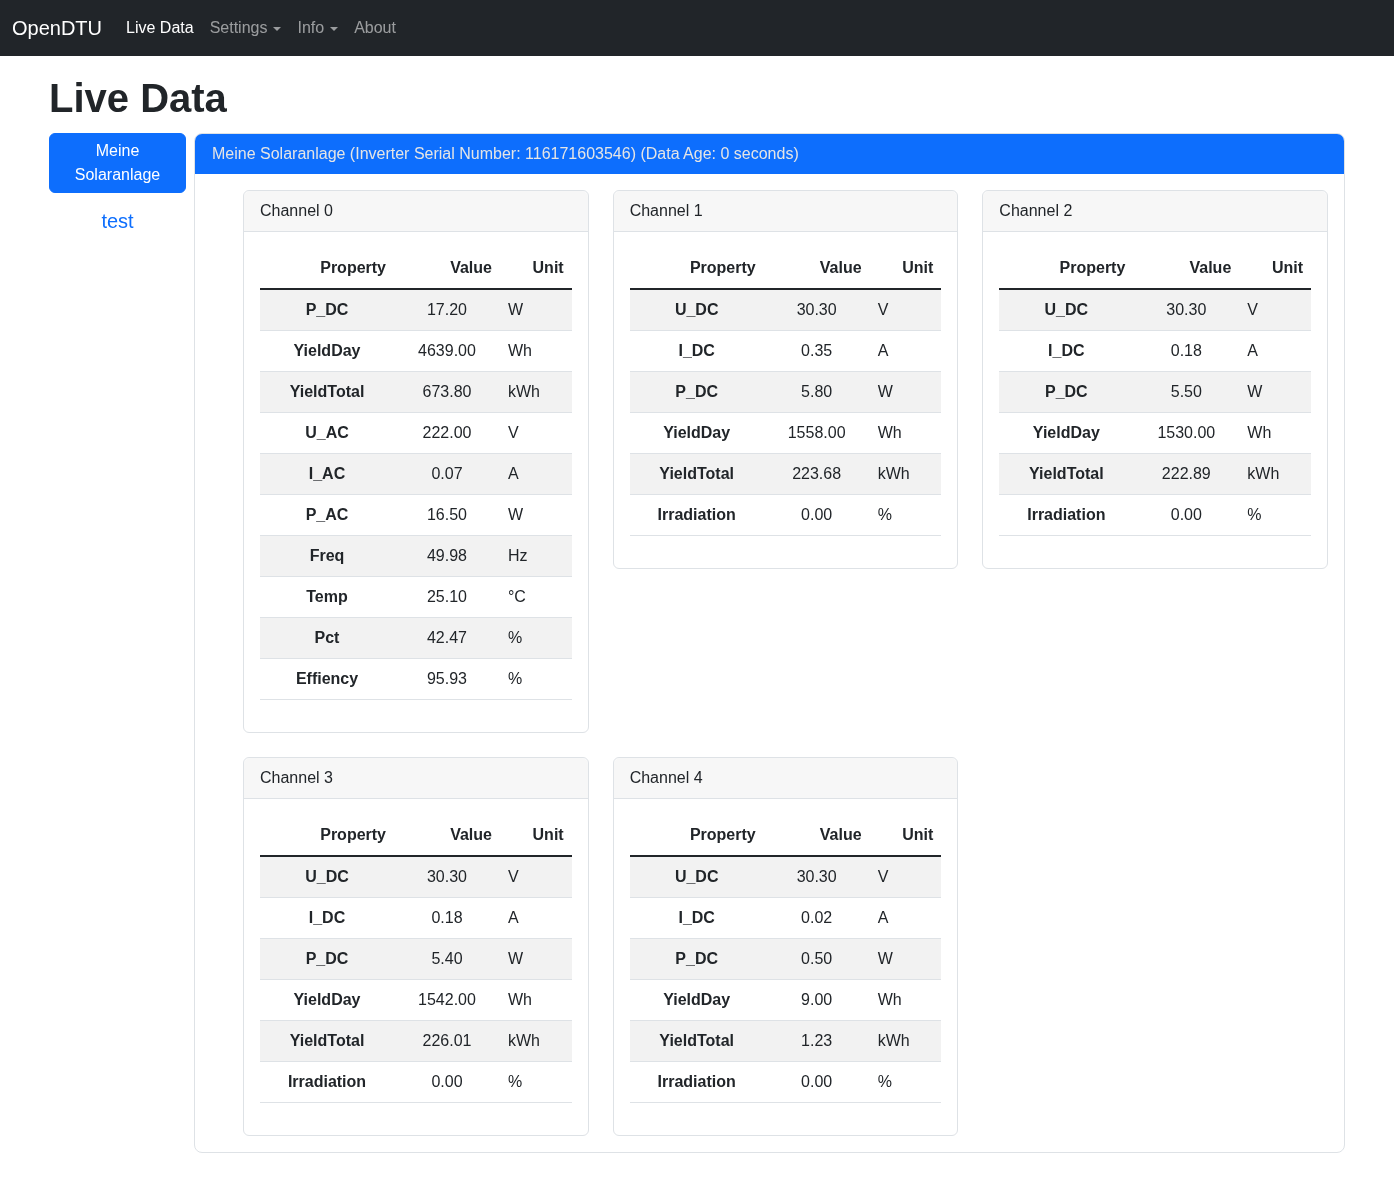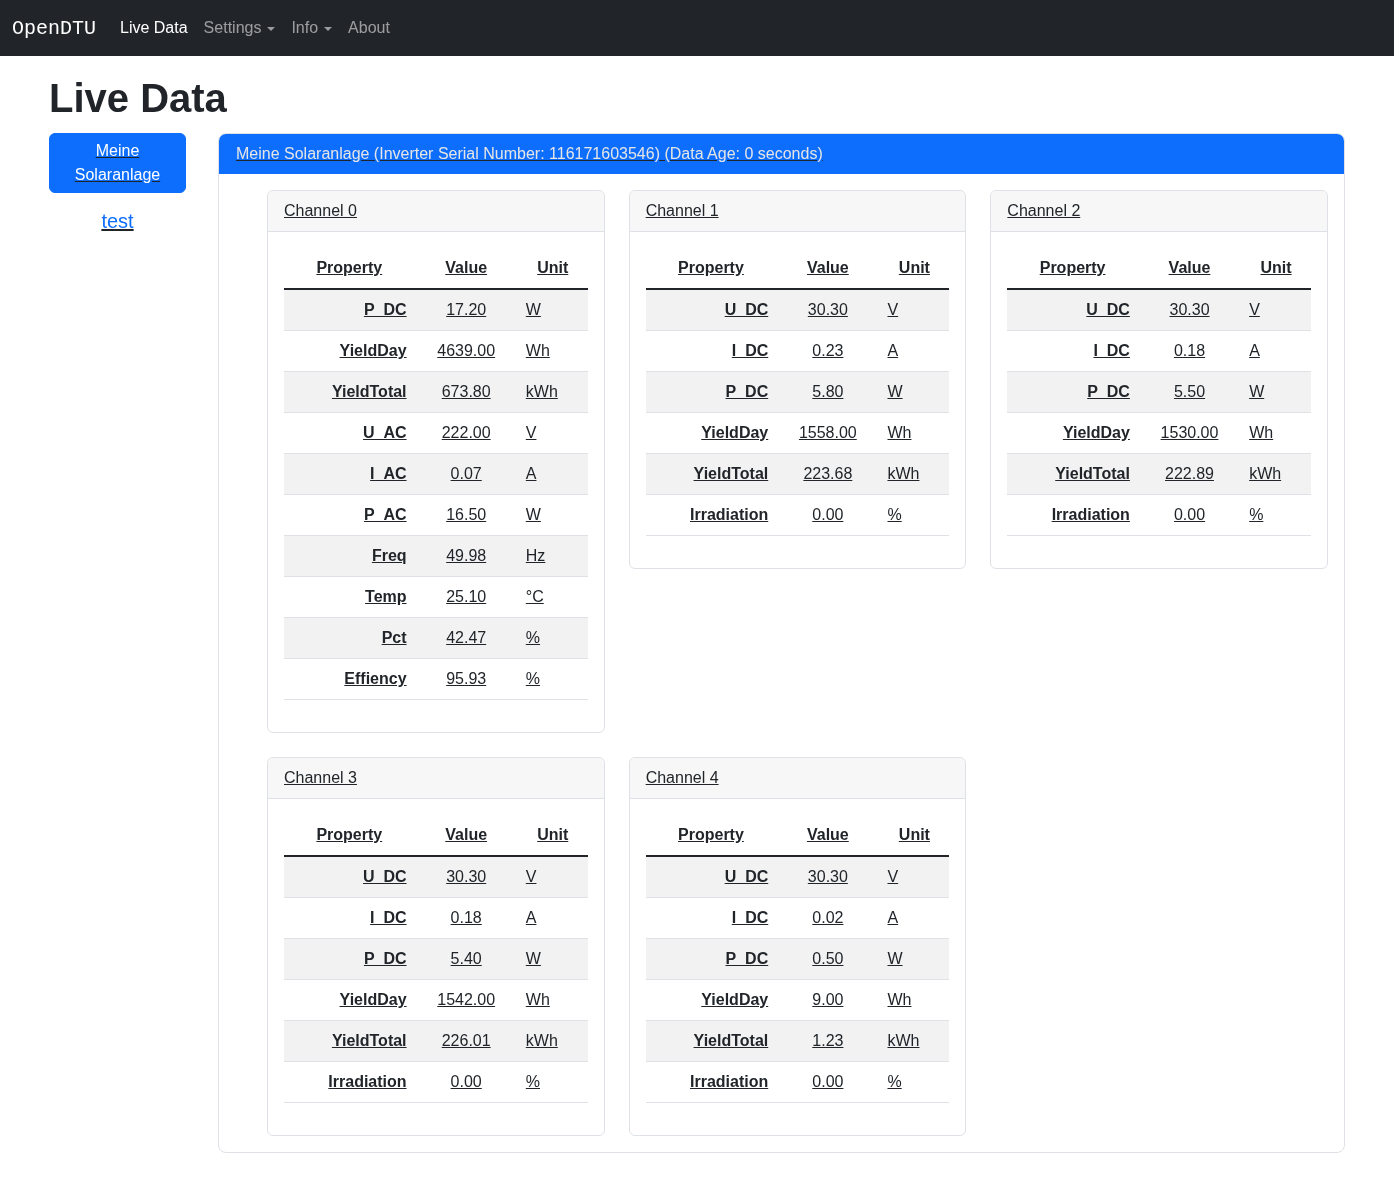--- a/index.html
+++ b/index.html
@@ -21,21 +21,20 @@
     align-items: center;
     min-height: 56px;
     padding: 8px 12px;
   }
   .brand {
     color: #fff;
     font-size: 20px;
     text-decoration: none;
     margin-right: 16px;
     white-space: nowrap;
-    font-family: Liberation Mono, monospace;
   }
   .nav-menu {
     display: flex;
     list-style: none;
     margin: 0;
     padding: 0;
     align-items: center;
   }
   .nav-link {
     color: rgba(255,255,255,.55);
@@ -57,21 +56,21 @@
   }
 
   
   .container { padding: 20px 49px 30px; }
   .page-title {
     font-size: 40px;
     font-weight: 700;
     margin: 0 0 12px;
     color: #212529;
   }
-  .layout { display: flex; gap: 32px; align-items: flex-start; text-decoration: underline; }
+  .layout { display: flex; gap: 8px; align-items: flex-start; }
 
   
   .sidebar { width: 137px; flex: none; display: flex; flex-direction: column; }
   .inverter-btn {
     background: var(--primary, #0d6efd);
     border: 1px solid var(--primary, #0d6efd);
     color: #fff;
     border-radius: 6px;
     padding: 5px 10px;
     font-family: inherit;
@@ -135,27 +134,27 @@
     border-collapse: collapse;
     margin-bottom: 16px;
     font-size: 16px;
   }
   .data-table th, .data-table td {
     padding: 8px;
     line-height: 1.5;
     vertical-align: top;
   }
   .data-table thead tr { border-bottom: 2px solid #212529; }
-  .data-table thead th { text-align: center; font-weight: 700; }
+  .data-table thead th { text-align: right; font-weight: 700; }
   .data-table tbody tr { border-bottom: 1px solid var(--border, #dee2e6); }
   .data-table tbody tr:nth-child(odd) { background: var(--stripe, #f2f2f2); }
   .col-prop { width: 43%; }
   .col-val  { width: 34%; }
   .col-unit { width: 23%; }
-  .cell-prop { font-weight: 700; text-align: right; }
+  .cell-prop { font-weight: 700; text-align: center; }
   .cell-val  { text-align: center; }
   .cell-unit { text-align: left; }
 </style>
 </head>
 <body>
 
 <nav class="navbar">
   <a href="#" class="brand">OpenDTU</a>
   <ul class="nav-menu">
   <li class="nav-item">
@@ -292,21 +291,21 @@
         </thead>
         <tbody>
   <tr>
     <th scope="row" class="cell-prop">U_DC</th>
     <td class="cell-val">30.30</td>
     <td class="cell-unit">V</td>
   </tr>
 
   <tr>
     <th scope="row" class="cell-prop">I_DC</th>
-    <td class="cell-val">0.23</td>
+    <td class="cell-val">0.35</td>
     <td class="cell-unit">A</td>
   </tr>
 
   <tr>
     <th scope="row" class="cell-prop">P_DC</th>
     <td class="cell-val">5.80</td>
     <td class="cell-unit">W</td>
   </tr>
 
   <tr>

